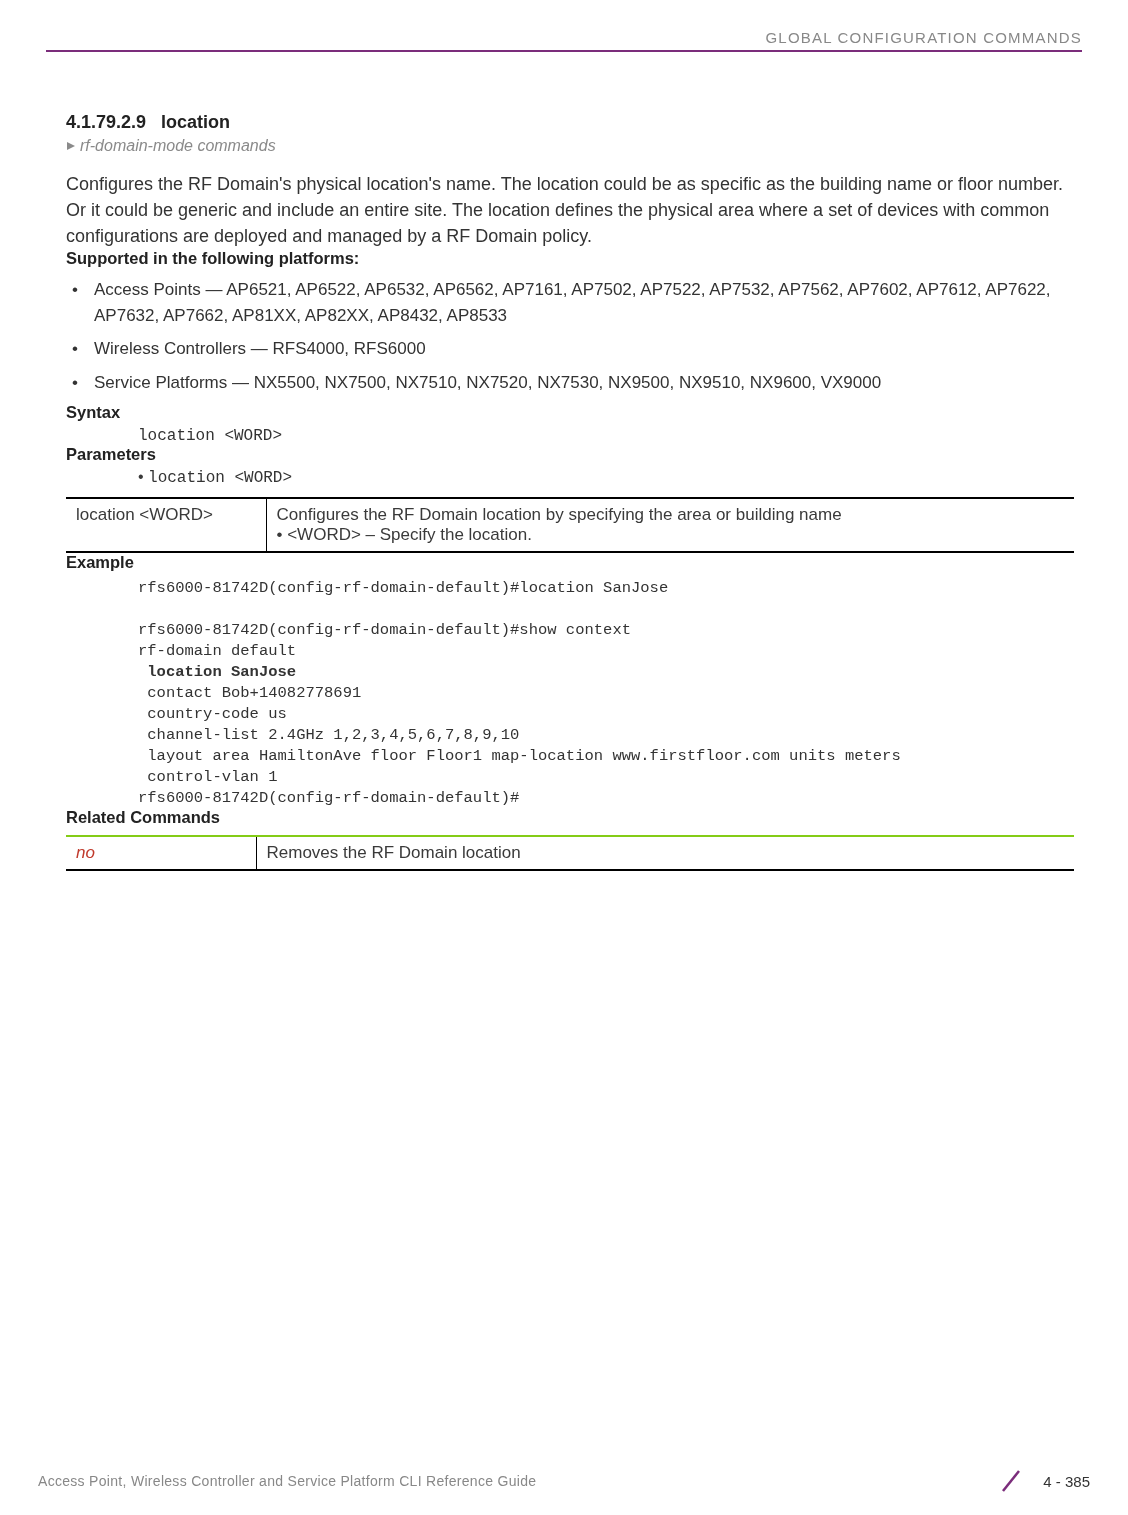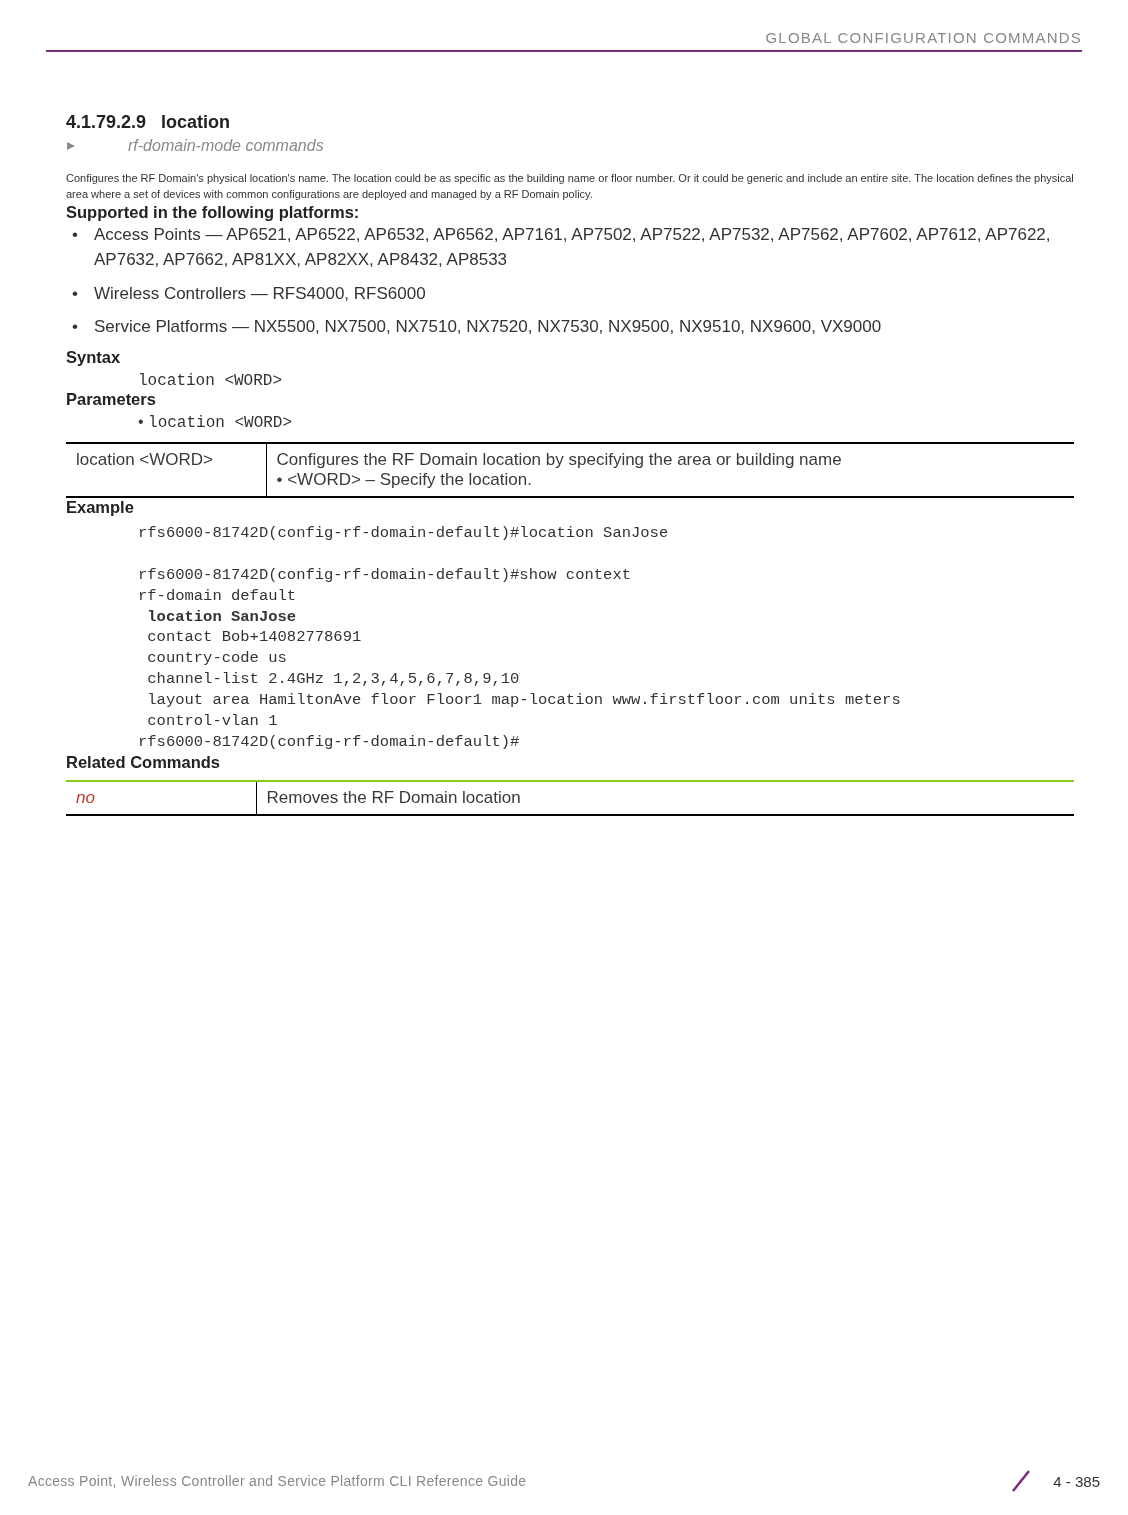--- a/index.html
+++ b/index.html
@@ -4,46 +4,46 @@
 <style>
   * { box-sizing: border-box; margin: 0; padding: 0; }
   html, body { width: 1128px; height: 1515px; font-family: Arial, Helvetica, sans-serif; color: #3a3a3a; background: #fff; }
   body { position: relative; }
   .page { padding: 0 46px; }
   .header-bar { text-align: right; font-size: 15px; letter-spacing: 1.2px; color: #888; padding-top: 10px; padding-bottom: 2px; margin-top: 19px; }
   .hr-top { border: none; border-top: 2px solid #7b2d7b; margin-top: 2px; }
   .content { padding-top: 60px; padding-left: 20px; padding-right: 8px; }
   .sec-num-title { font-weight: bold; font-size: 18px; color: #222; }
   .sec-num-title .num { margin-right: 10px; }
-  .breadcrumb { color: #8a8a8a; font-style: italic; font-size: 16px; margin-top: 4px; display:flex; align-items:center;gap:48px; }
+  .breadcrumb { color: #8a8a8a; font-style: italic; font-size: 16px; margin-top: 4px; display:flex; align-items:center; }
   .breadcrumb-arrow { display:inline-block; margin-right:4px; }
   .breadcrumb-arrow svg { display:block; }
-  p.body { font-size: 11px; line-height: 1.45; margin-top: 16px; color:#333; }
+  p.body { font-size: 18px; line-height: 1.45; margin-top: 16px; color:#333; }
   .bold-head { font-weight: bold; font-size: 16.5px; color:#222; }
-  ul.bullets { list-style: none; padding-left: 28px; margin-top: 0; }
+  ul.bullets { list-style: none; padding-left: 28px; margin-top: 9px; }
   ul.bullets li { font-size: 17px; line-height: 1.5; margin-bottom: 8px; color:#333; }
   ul.bullets li::before { content: "•"; display:inline-block; width: 22px; margin-left:-22px; }
   .mono { font-family: "Courier New", monospace; font-size: 16px; white-space: pre; color:#333; }
   .code-indent { padding-left: 72px; margin-top:4px; }
   .param-bullet { padding-left: 72px; font-size:16px; margin-top:4px; }
   .param-bullet .mono { font-size:16px; }
   table.ptable { width: 100%; border-collapse: collapse; margin-top: 10px; font-size: 17px; }
   table.ptable td { padding: 6px 10px; vertical-align: top; }
   table.ptable tr:first-child td { border-top: 2px solid #000; }
   table.ptable tr:last-child td { border-bottom: 2px solid #000; }
   table.ptable td:first-child { border-right: 1px solid #000; width: 200px; }
   table.ptable ul { list-style: none; padding-left: 0; }
   table.ptable ul li::before { content:"• "; }
   .example-block { padding-left:72px; margin-top:6px; }
   .example-block .mono { font-size:15.5px; line-height:1.35; }
   .example-block .mono b { font-weight:bold; }
   table.reltable { width:100%; border-collapse:collapse; margin-top:8px; font-size:17px; }
   table.reltable td { padding:6px 10px; border-top:2px solid #84cc16; border-bottom:2px solid #000; vertical-align:top; }
   table.reltable td:first-child { border-right:1px solid #000; width:190px; color:#c0392b; font-style:italic; }
-  .footer { position:absolute; bottom:20px; left:0; right:0; padding:0 28px; }
+  .footer { position:absolute; bottom:20px; left:0; right:0; padding:0 38px; }
   .footer-line { display:flex; align-items:center; justify-content:space-between; font-size:14px; color:#888; }
   .footer-title { letter-spacing:0.3px; }
   .footer-page { display:flex; align-items:center; gap:18px; color:#333; font-size:15px;text-align:right; }
   .slash svg { display:block; }
 </style>
 </head>
 <body>
 
 <div class="page">
   <div class="header-bar">GLOBAL CONFIGURATION COMMANDS</div>

